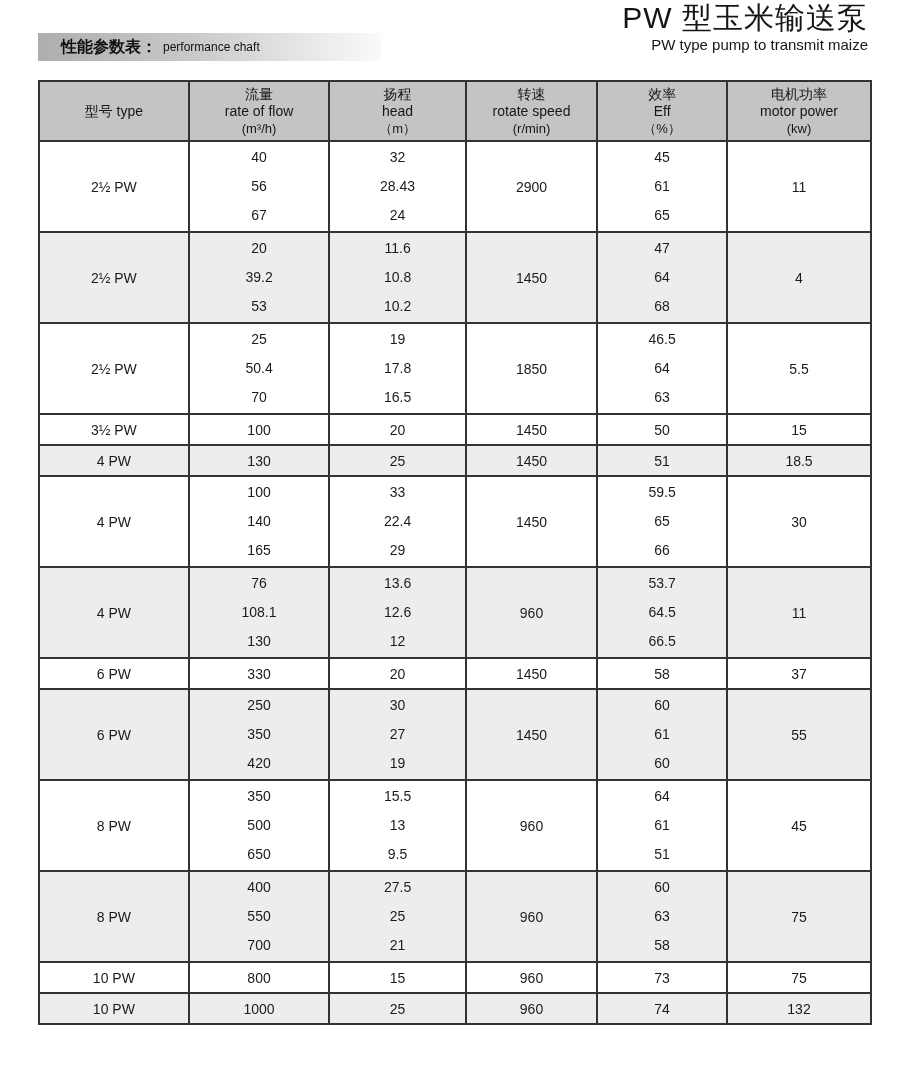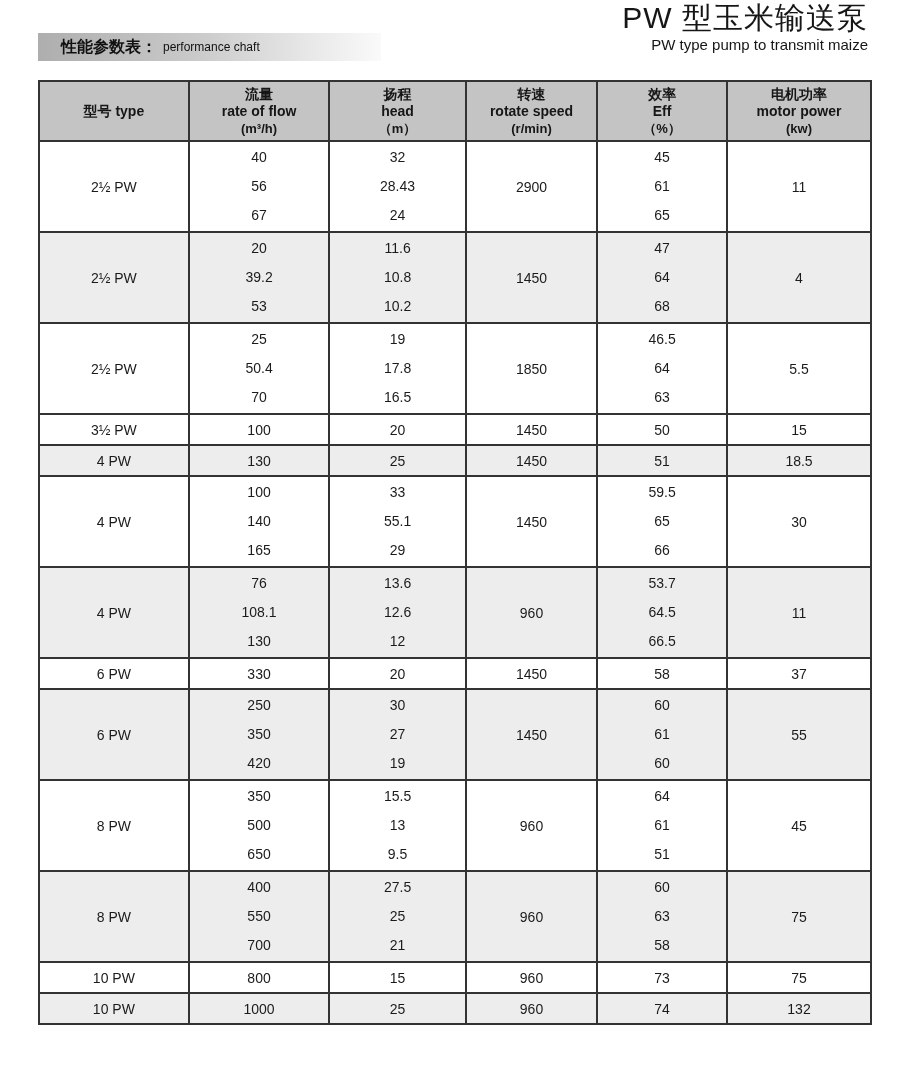--- a/index.html
+++ b/index.html
@@ -38,21 +38,21 @@
     table-layout: fixed;
   }
   .perf th, .perf td {
     border: 2px solid #333333;
     text-align: center;
     vertical-align: middle;
   }
   .perf thead tr { height: 60px; }
   .perf thead th {
     background: #c4c4c4;
-    font-weight: bold;
+    font-weight: normal;
     font-size: 14px;
     line-height: 17px;
     color: #161616;
     padding: 3px 0;
   }
   .perf thead th .unit { font-size: 13px; }
   .perf td { font-size: 14px; color: #1b1b1b; background: #ffffff; }
   .perf tr.single { height: 31px; }
   .perf tr.triple { height: 90px; }
   .perf tr.shaded td { background: #ededed; }
@@ -194,21 +194,21 @@
   </tr>
         <tr class="triple">
     <td>4 PW</td>
     <td class="multi">
             <div class="val">100</div>
             <div class="val">140</div>
             <div class="val">165</div>
           </td>
     <td class="multi">
             <div class="val">33</div>
-            <div class="val">55.1</div>
+            <div class="val">22.4</div>
             <div class="val">29</div>
           </td>
     <td>1450</td>
     <td class="multi">
             <div class="val">59.5</div>
             <div class="val">65</div>
             <div class="val">66</div>
           </td>
     <td>30</td>
   </tr>

